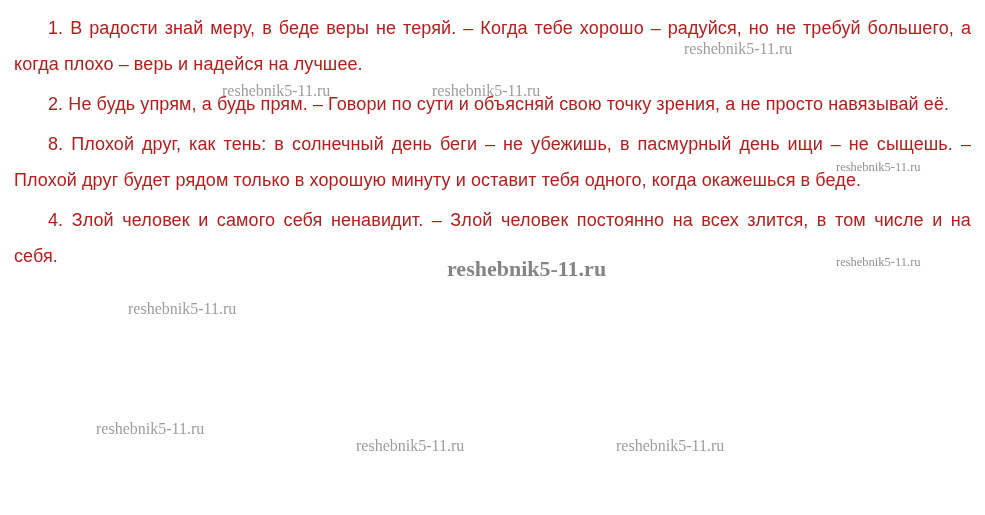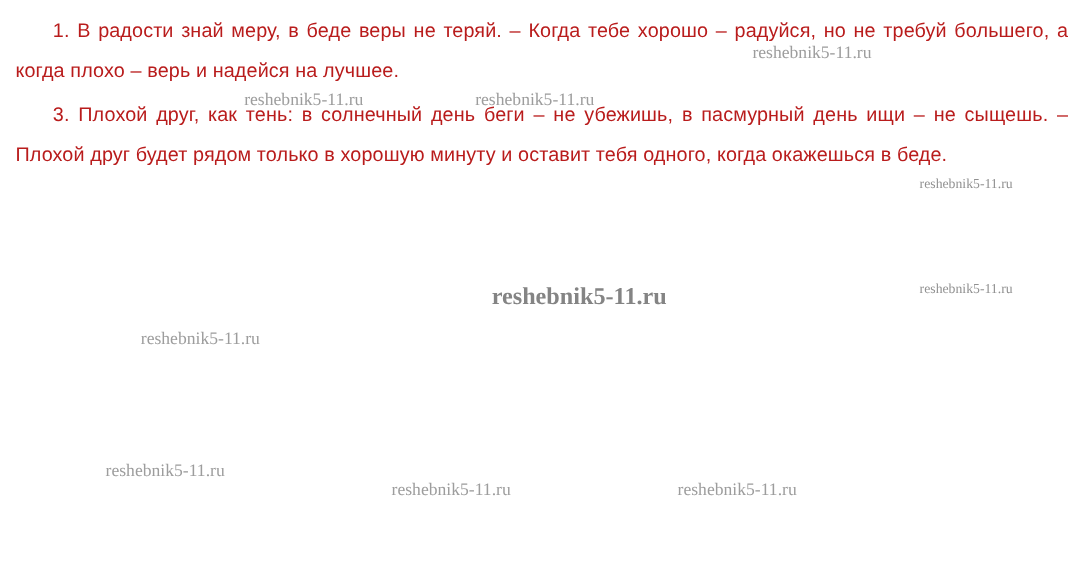--- a/index.html
+++ b/index.html
@@ -55,21 +55,23 @@
   .wm.small { font-size: 12.5px; color: #7d7d7d; }
   .wm.med   { font-size: 16px; }
   .wm.large { font-size: 22px; color: #6f6f6f; font-weight: 600; }
 </style>
 </head>
 <body>
 
 <div class="page">
 
   <p class="para p1">1. В радости знай меру, в беде веры не теряй. – Когда тебе хорошо – радуйся, но не требуй большего, а когда плохо – верь и надейся на лучшее.</p>
-  <p class="para p3">3. Плохой друг, как тень: в солнечный день беги – не убежишь, в пасмурный день ищи – не сыщешь. – Плохой друг будет рядом только в хорошую минуту и оставит тебя одного, когда окажешься в беде.</p>
+  <p class="para p2">2. Не будь упрям, а будь прям. – Говори по сути и объясняй свою точку зрения, а не просто навязывай её.</p>
+  <p class="para p3">8. Плохой друг, как тень: в солнечный день беги – не убежишь, в пасмурный день ищи – не сыщешь. – Плохой друг будет рядом только в хорошую минуту и оставит тебя одного, когда окажешься в беде.</p>
+  <p class="para p4">4. Злой человек и самого себя ненавидит. – Злой человек постоянно на всех злится, в том числе и на себя.</p>
 
   <div id="watermark-layer">
       <div class="wm med" style="left: 684px; top: 40px;">reshebnik5-11.ru</div>
       <div class="wm med" style="left: 222px; top: 82px;">reshebnik5-11.ru</div>
       <div class="wm med" style="left: 432px; top: 82px;">reshebnik5-11.ru</div>
       <div class="wm small" style="left: 836px; top: 160px;">reshebnik5-11.ru</div>
       <div class="wm large" style="left: 447px; top: 256px;">reshebnik5-11.ru</div>
       <div class="wm small" style="left: 836px; top: 255px;">reshebnik5-11.ru</div>
       <div class="wm med" style="left: 128px; top: 300px;">reshebnik5-11.ru</div>
       <div class="wm med" style="left: 96px; top: 420px;">reshebnik5-11.ru</div>

